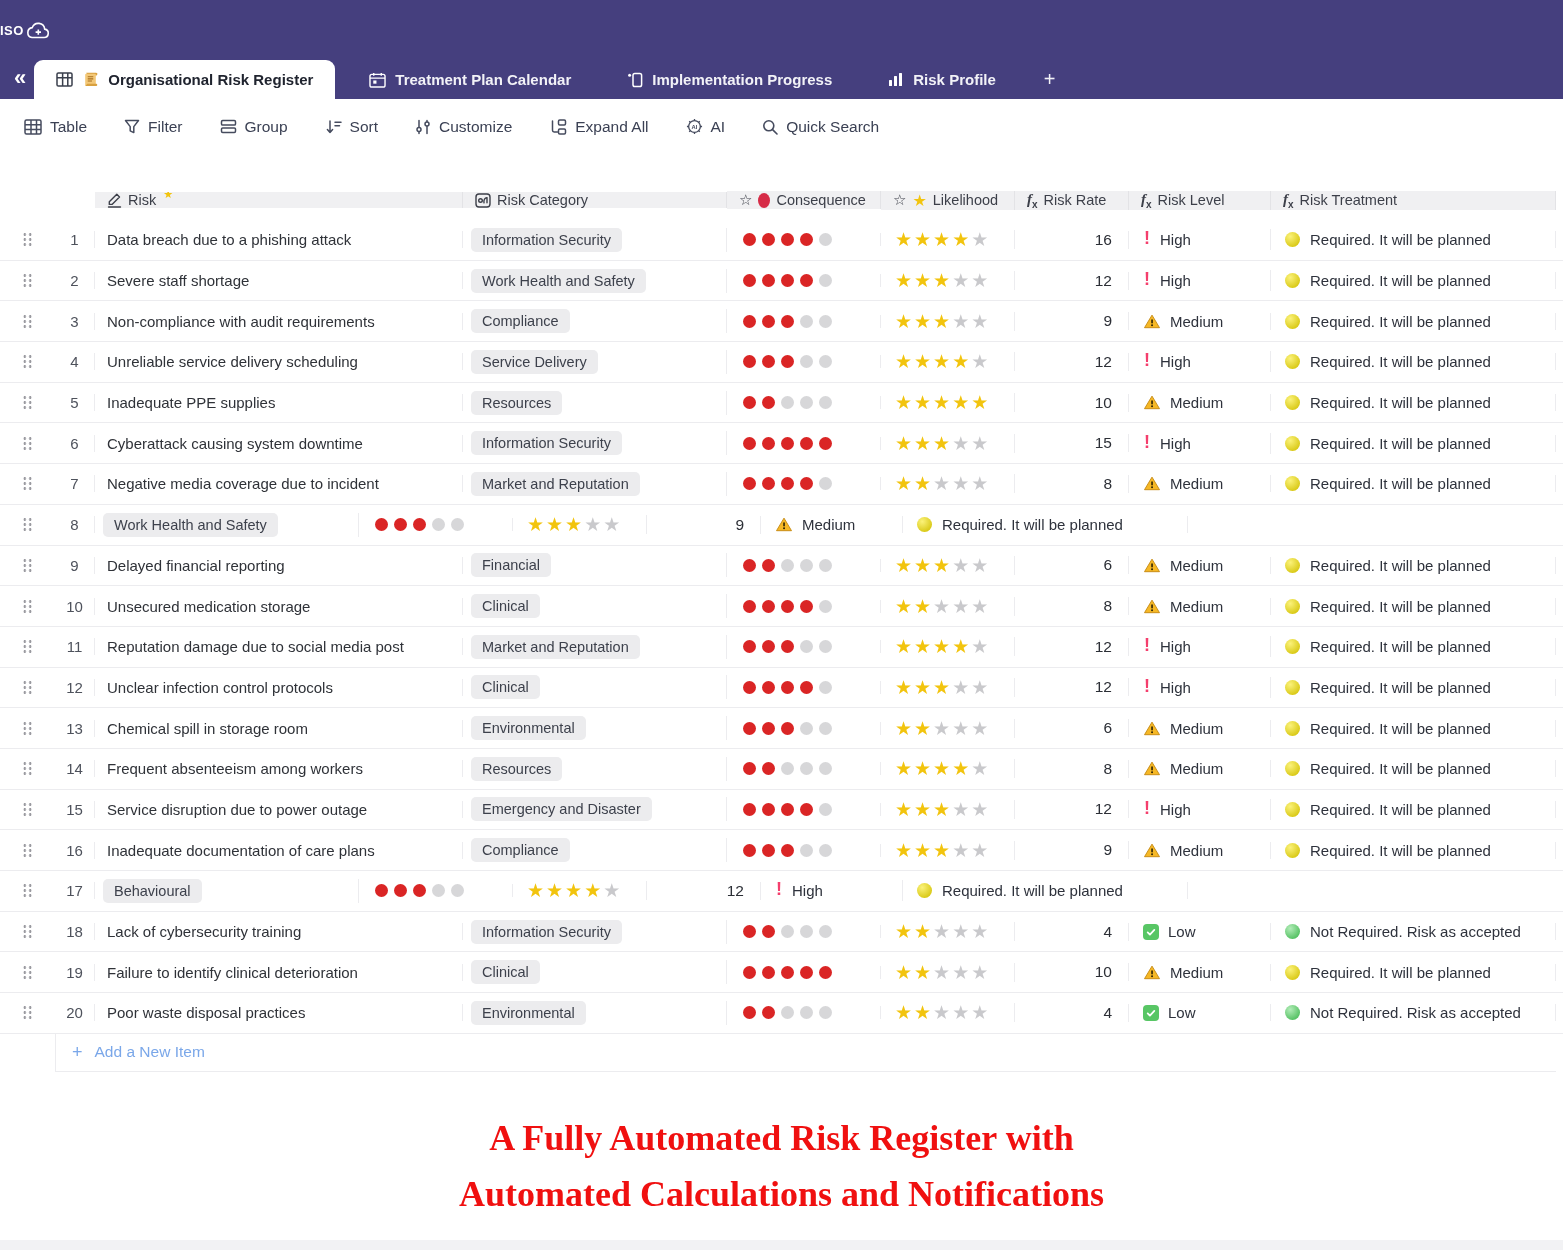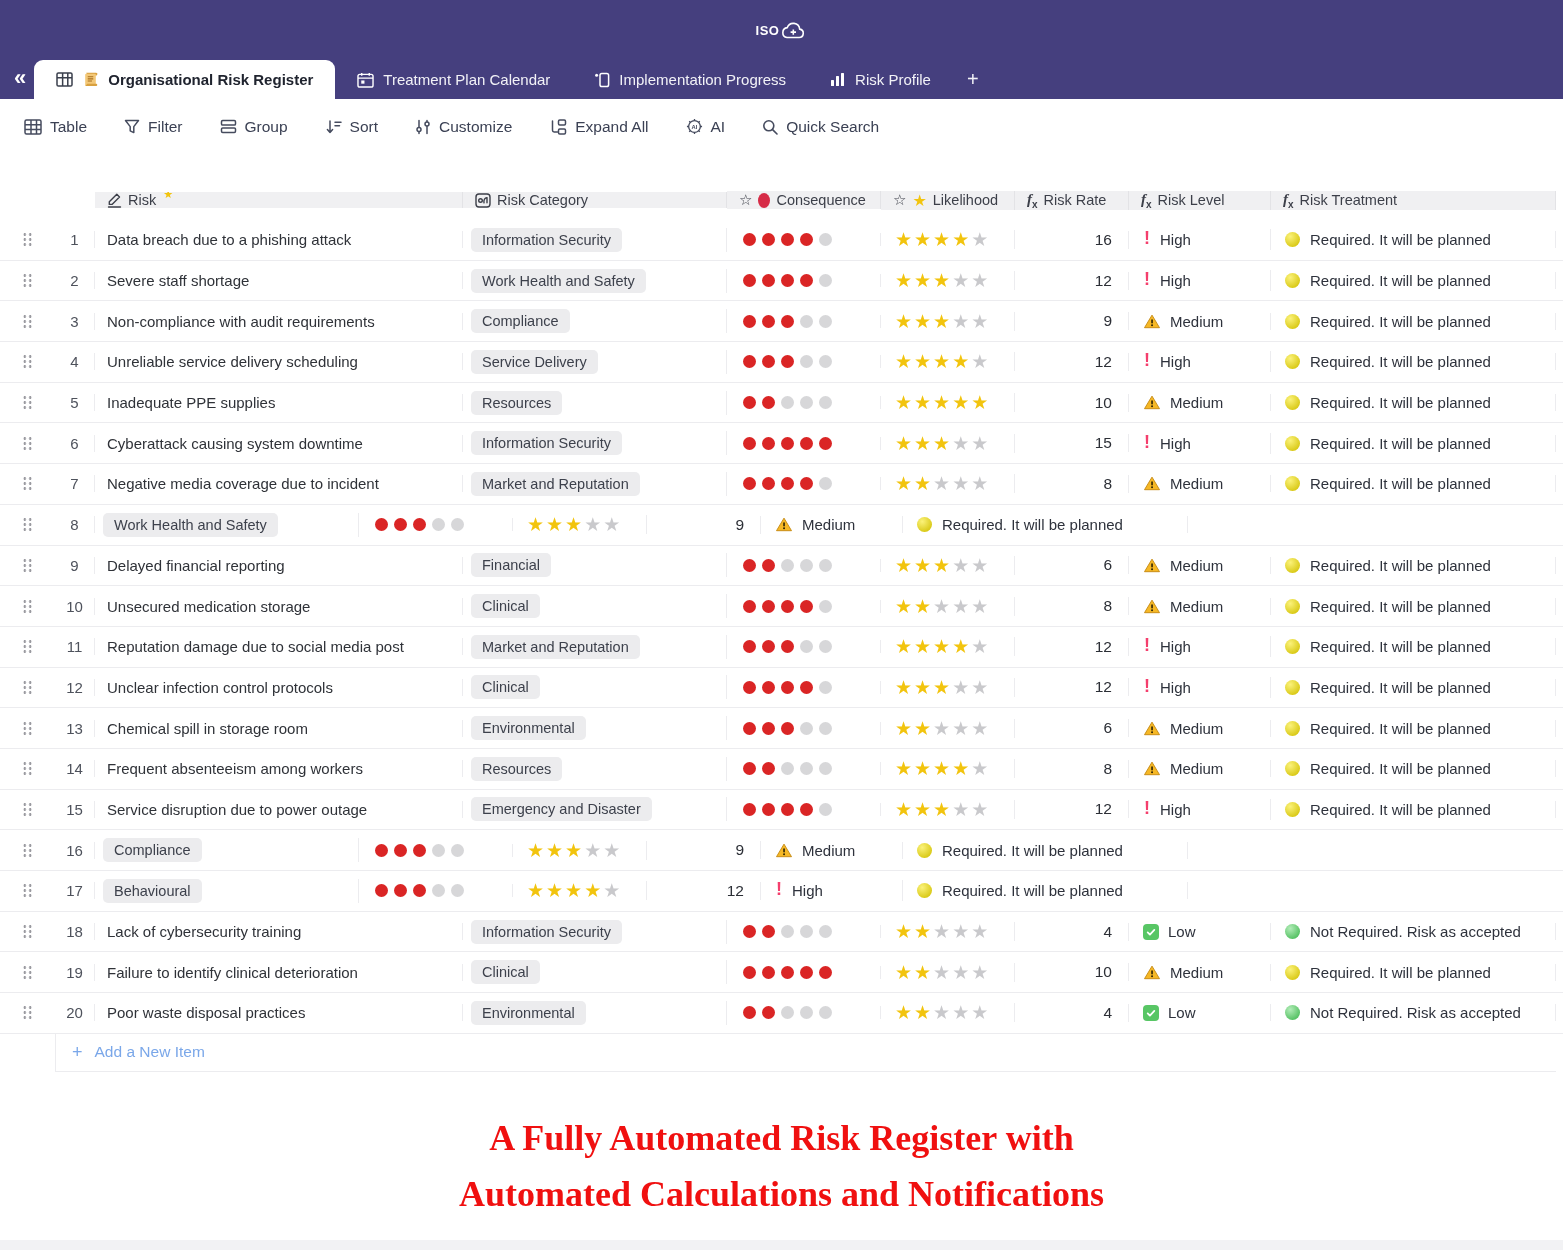--- a/index.html
+++ b/index.html
@@ -9,28 +9,28 @@
     --high:#f43f6d; --low:#58c665;
     --ball-yellow:#d9c916; --ball-green:#55c163;
     --caption-red:#f01010; --add-blue:#7aa7e9;
     --ink:#2f3238; --ink-soft:#4e525c; --hdr-ink:#3c3f49;
     --line:#ececef; --hdr-bg:#f0f0f2;
   }
   *{box-sizing:border-box;margin:0;padding:0}
   body{width:1563px;height:1250px;overflow:hidden;background:#fff;
        font-family:"Liberation Sans",sans-serif;position:relative}
   
-  .topbar{height:60px;background:var(--purple);display:flex;align-items:center;justify-content:center}
+  .topbar{height:60px;background:var(--purple);display:flex;align-items:center;justify-content:flex-start}
   .logo{display:flex;align-items:flex-end;color:#fff;gap:1px}
   .logo .iso{font-size:13px;font-weight:bold;letter-spacing:.5px;transform:translateY(-3px)}
   
   .tabstrip{height:39px;background:var(--purple);display:flex;align-items:flex-end;padding-left:10px}
   .collapse{color:#fff;font-size:22px;font-weight:bold;align-self:center;margin:0 8px 4px 4px;cursor:pointer;line-height:1}
   .tab{display:flex;align-items:center;gap:9px;height:39px;padding:0 22px;color:#f2f2f7;
-       font-size:15px;font-weight:400;cursor:pointer;white-space:nowrap}
+       font-size:15px;font-weight:700;cursor:pointer;white-space:nowrap}
   .tab.active{background:#fff;border-radius:9px 9px 0 0;color:#20242f;font-weight:600}
   .tab.plus{font-size:20px;font-weight:400;padding:0 14px}
   
   .toolbar{height:55px;background:#fff;display:flex;align-items:center;gap:37px;padding-left:24px}
   .tool{display:flex;align-items:center;gap:8px;color:#3b4154;font-size:15.5px;cursor:pointer}
   .tool svg{flex:none}
   
   .table-wrap{margin-top:26px}
   .trow{display:flex;align-items:center}
   .gutter{width:55px;flex:none;display:flex;align-items:center;justify-content:center}
@@ -85,21 +85,21 @@
     <span class="iso">ISO</span>
     <svg width="27" height="21" viewBox="0 0 27 21" fill="none" stroke="#fff" stroke-width="1.6">
       <path d="M7 17.5h12a4.2 4.2 0 0 0 .7-8.35A6.4 6.4 0 0 0 7.3 7.6 5 5 0 0 0 7 17.5Z"></path>
       <path d="M13.3 9.4v5.4M10.6 12.1h5.4"></path>
     </svg>
   </div>
 </div>
 
 <div class="tabstrip">
   <span class="collapse">«</span>
-  <div id="tabs" style="display: flex;">
+  <div id="tabs" style="display: flex; gap: 12px;">
       <div class="tab active">
         <span class="icn" style="display: inline-flex;">
           <svg width="17" height="15" viewBox="0 0 18 16" fill="none" stroke="#3a3f4c" stroke-width="1.6">
             <rect x="1" y="1" width="16" height="14" rx="1.5"></rect>
             <path d="M1 6h16M7 1v14M12.5 1v14"></path>
           </svg>
         </span>
         <span class="icn" style="display: inline-flex;">
           <svg width="17" height="17" viewBox="0 0 16 16">
             <path d="M4 1.6h9.2c1.1 0 1.6.9 1.1 1.9l-.6.8H5z" fill="#d9a13f"></path>
@@ -827,20 +827,21 @@
           <span class="ball yellow"></span>
           <span>Required. It will be planned</span>
         </div>
         <div class="cell c-sliver"></div>
       </div>
       <div class="trow row">
         <div class="gutter">
           <div class="handle"></div>
         </div>
         <div class="cell c-num">16</div>
+        <div class="cell c-risk">Inadequate documentation of care plans</div>
         <div class="cell c-cat">
           <span class="chip">Compliance</span>
         </div>
         <div class="cell c-cons">
           <span class="dot on"></span>
           <span class="dot on"></span>
           <span class="dot on"></span>
           <span class="dot off"></span>
           <span class="dot off"></span>
         </div>

